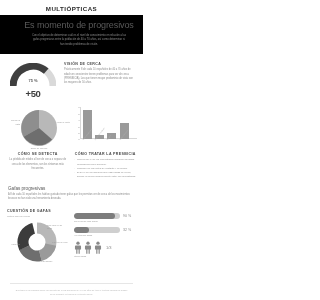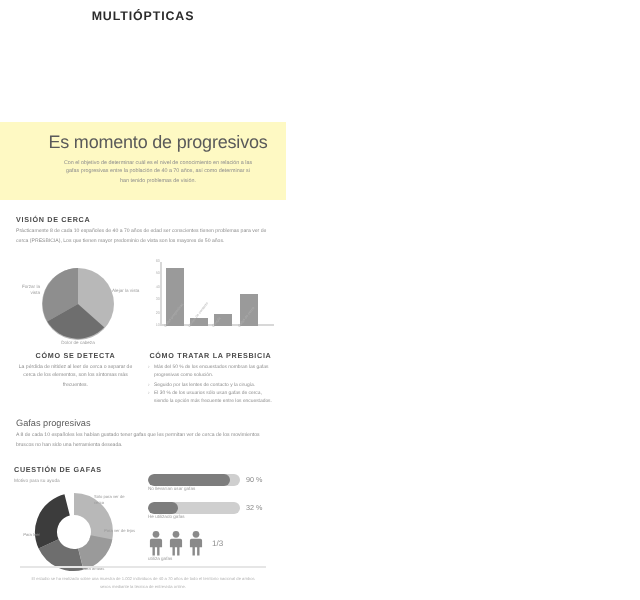--- a/index.html
+++ b/index.html
@@ -18,24 +18,23 @@
     padding:5px 0 3px 0;
     text-align:center;
   }
   .brand {
     font-size:6.2px;
     font-weight:bold;
     letter-spacing:0.45px;
     color:#2b2b2b;
   }
   .hero {
-    background:#fef9c3;
+    background:#000000;
     padding:5px 9px 7px 24px;
     text-align:center;
-    margin-top:46px;
   }
   .hero-title {
     font-size:9px;
     color:#5a5a5a;
     font-weight:normal;
     letter-spacing:-0.1px;
     margin-bottom:4px;
   }
   .hero-sub {
     font-size:2.7px;
@@ -187,20 +186,30 @@
   <div class="header">
     <div class="brand">MULTIÓPTICAS</div>
   </div>
 
   <div class="hero">
     <div class="hero-title">Es momento de progresivos</div>
     <div class="hero-sub">Con el objetivo de determinar cuál es el nivel de conocimiento en relación a las gafas progresivas entre la población de 40 a 70 años, así como determinar si han tenido problemas de visión.</div>
   </div>
 
   <div class="block1">
+    <div class="gauge-wrap">
+      <div class="gauge">
+        <svg width="46" height="25" viewBox="0 0 46 25">
+          <path d="M3 23 A20 20 0 0 1 43 23" fill="none" stroke="#d9d9d9" stroke-width="7"></path>
+          <path d="M3 23 A20 20 0 0 1 36.2 8.2" fill="none" stroke="#3f3f3f" stroke-width="7"></path>
+        </svg>
+        <div class="gauge-val">75 %</div>
+      </div>
+      <div class="gauge-big">+50</div>
+    </div>
     <div class="b1-right">
       <div class="sec-head">VISIÓN DE CERCA</div>
       <div class="body-txt">Prácticamente 8 de cada 10 españoles de 40 a 70 años de edad ser conscientes tienen problemas para ver de cerca (PRESBICIA), Los que tienen mayor predominio de vista son los mayores de 50 años.</div>
     </div>
   </div>
 
   <div class="block2">
 
     <div class="pie-col">
       <div class="pie-area">

